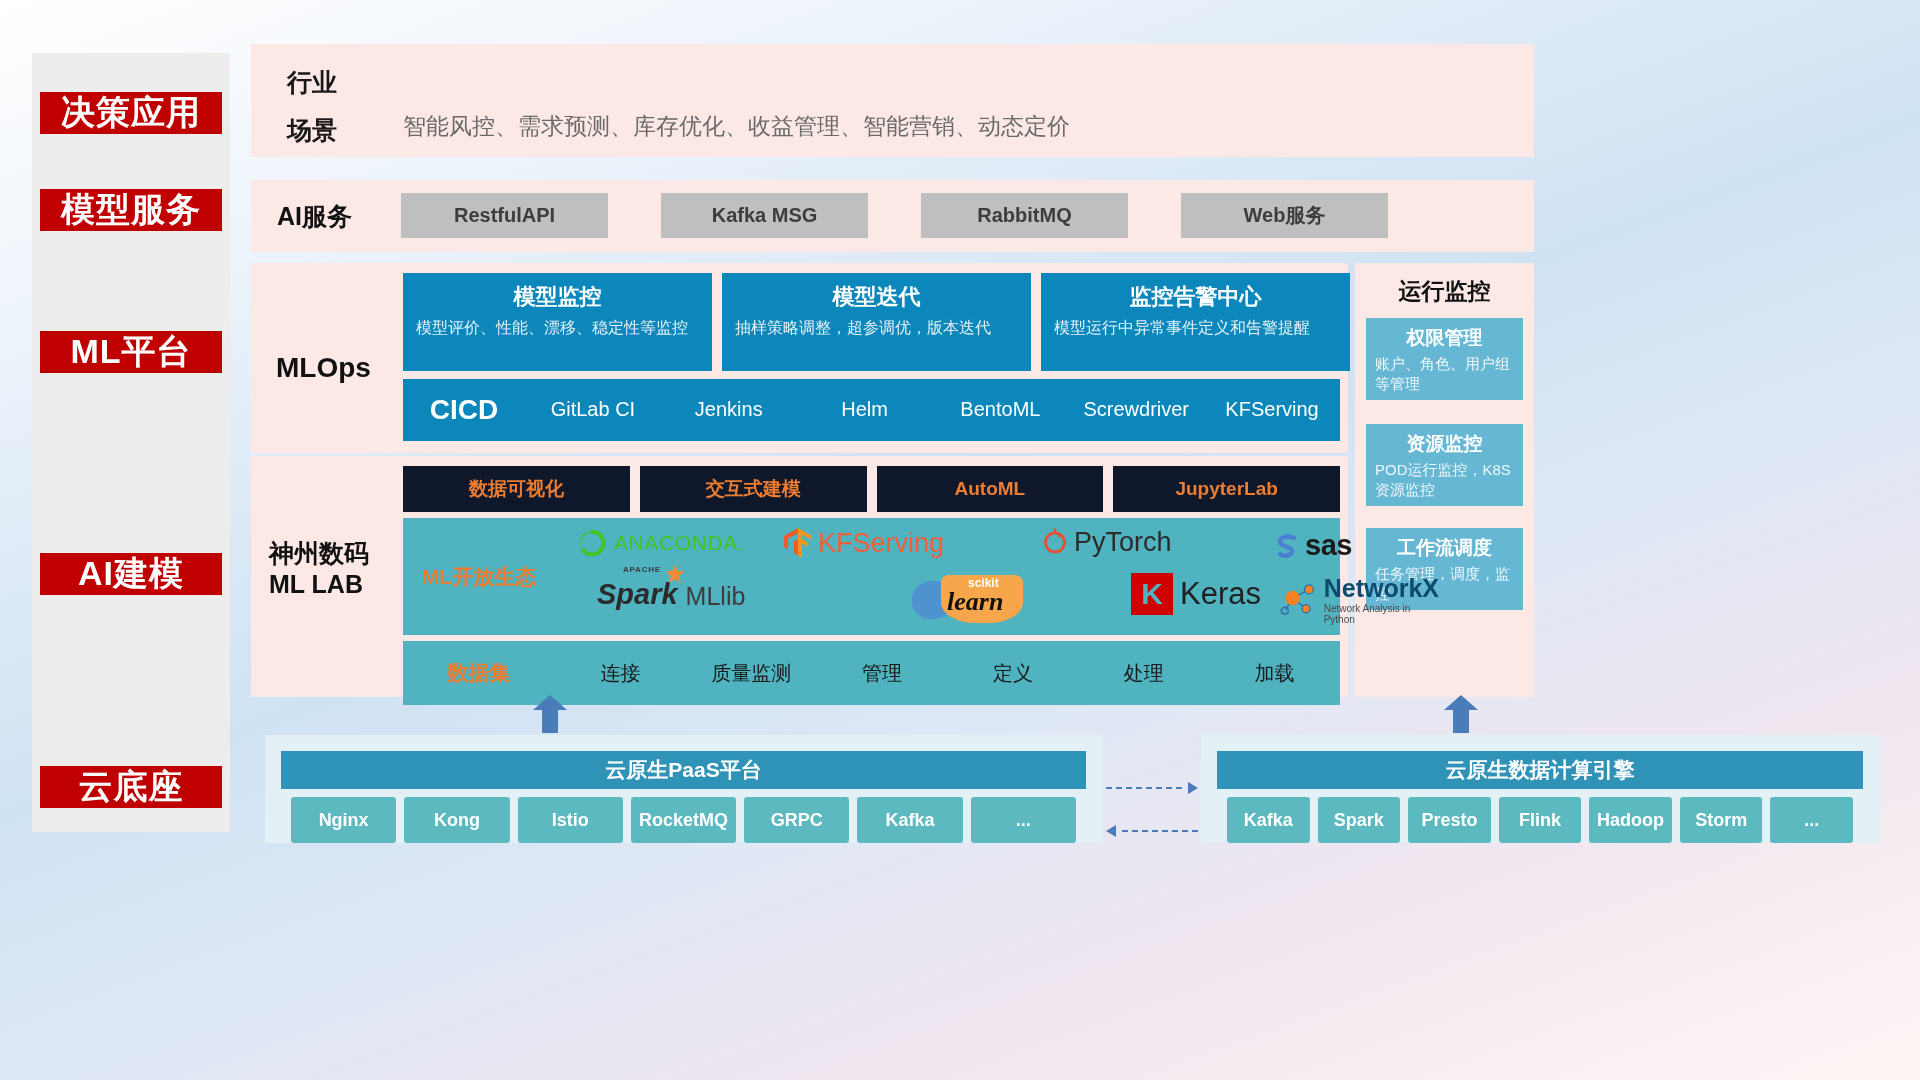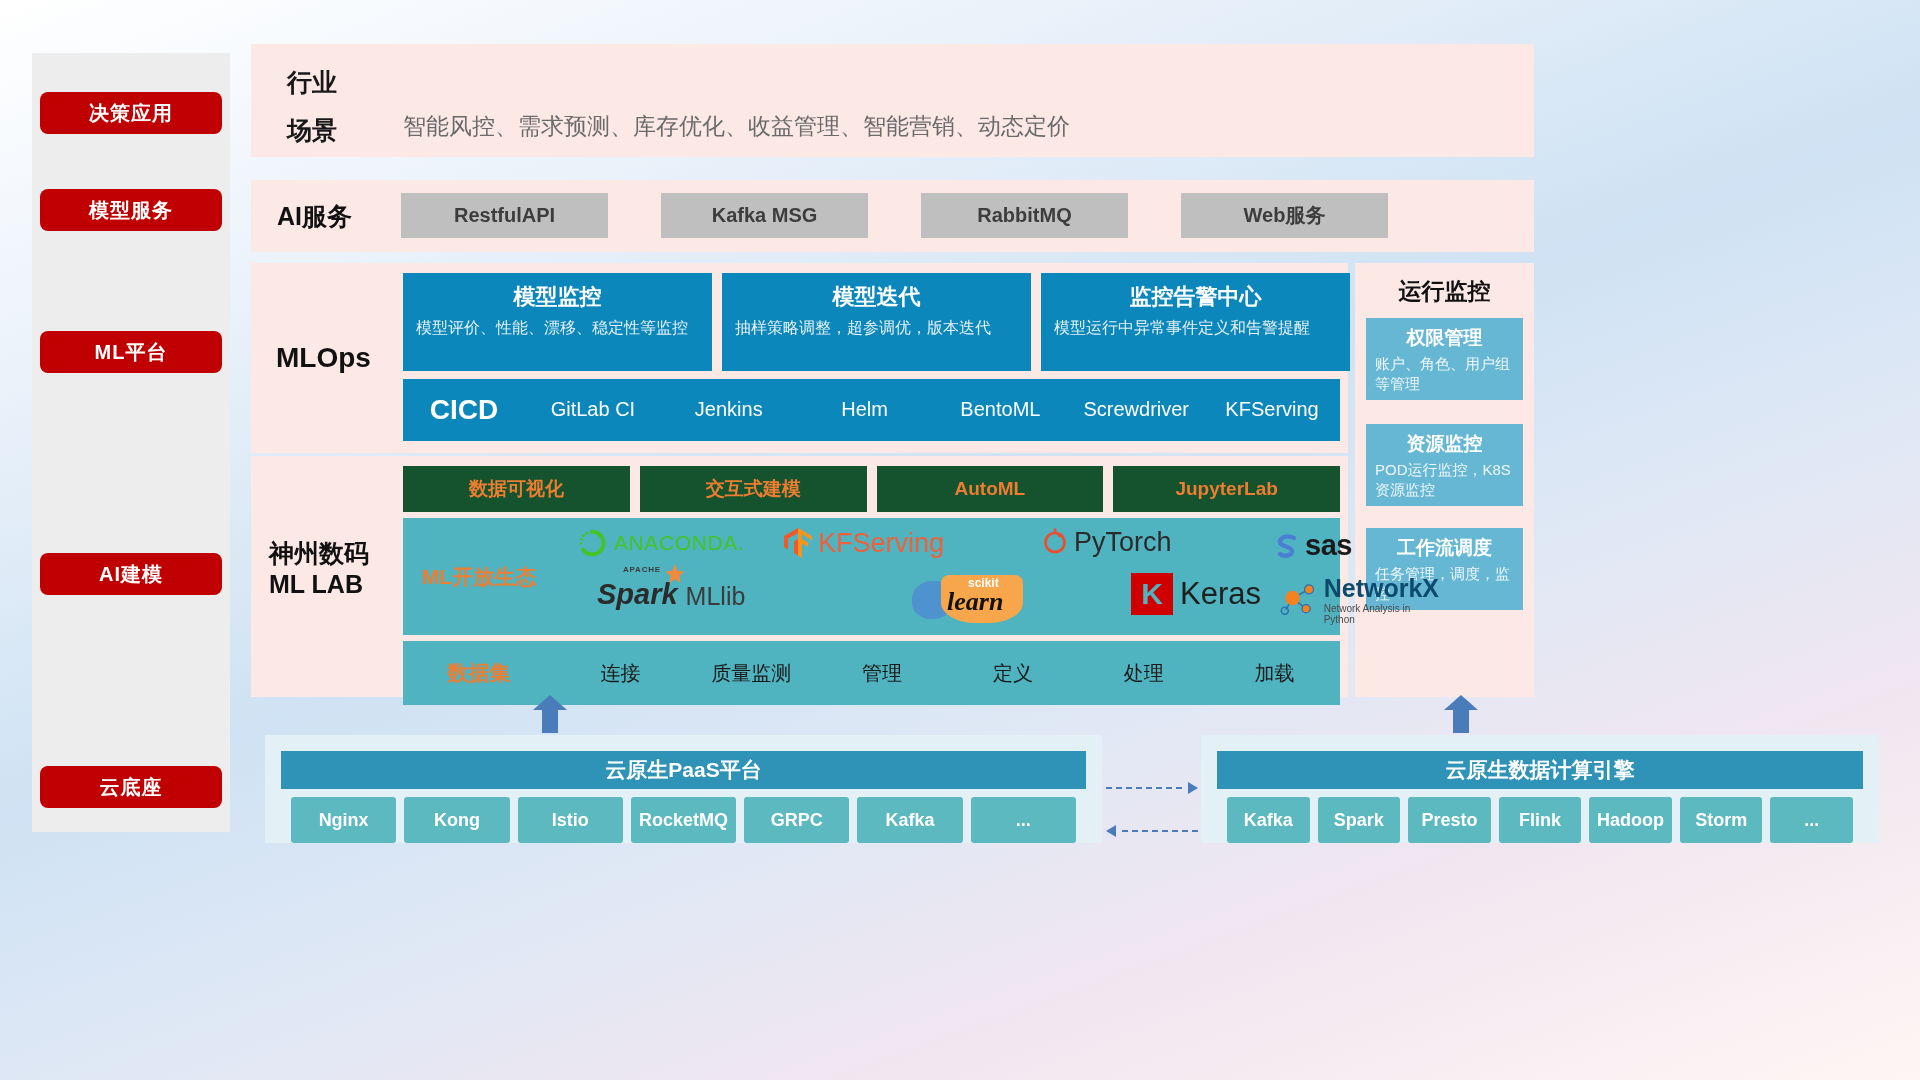--- a/index.html
+++ b/index.html
@@ -17,23 +17,23 @@
     left: 32px; top: 53px;
     width: 198px; height: 779px;
     background: #ededed;
   }
   .stage-pill {
     position: absolute;
     left: 40px;
     width: 182px;
     height: 42px;
     background: #c00000;
-    border-radius: 8px;
+    border-radius: 0;
     color: #fff;
-    font-size: 20px;
+    font-size: 34px;
     font-weight: bold;
     letter-spacing: 1px;
     display: flex;
     align-items: center;
     justify-content: center;
   }
   .p1 { top: 92px; }
   .p2 { top: 189px; }
   .p3 { top: 331px; }
   .p4 { top: 553px; }
@@ -74,21 +74,21 @@
   .svc-chip {
     width: 207px; height: 45px;
     background: #bfbfbf;
     color: #3d3d3d;
     font-size: 20px;
     font-weight: bold;
     display: flex; align-items: center; justify-content: center;
   }
 
   
-  .mlops-label { left: 25px; top: 78px; font-size: 28px; }
+  .mlops-label { left: 25px; top: 88px; font-size: 28px; }
   .mlops-cards { position: absolute; left: 152px; top: 10px; display: flex; gap: 10px; }
   .mlops-card {
     width: 309px; height: 98px;
     background: #0c87bb;
     padding: 9px 13px 0 13px;
     color: #fff;
   }
   .mlops-card h4 { font-size: 22px; text-align: center; margin-bottom: 5px; font-weight: bold; }
   .mlops-card p  { font-size: 16px; color: #e4f1f7; line-height: 1.33; }
 
@@ -125,21 +125,21 @@
   .mc1 { top: 55px; height: 82px; }
   .mc2 { top: 161px; height: 82px; }
   .mc3 { top: 265px; height: 82px; }
 
   
   .lab-label { left: 18px; top: 82px; font-size: 25px; width: 130px; }
   .lab-body { position: absolute; left: 152px; top: 10px; width: 937px; }
   .tool-row { display: flex; gap: 10px; }
   .tool-chip {
     flex: 1; height: 46px;
-    background: #14532d;
+    background: #0f172a;
     color: #ed7d31;
     font-size: 19px; font-weight: bold;
     display: flex; align-items: center; justify-content: center;
   }
   .eco {
     margin-top: 6px;
     height: 117px;
     background: #4fb3c0;
     display: flex; align-items: center;
   }

